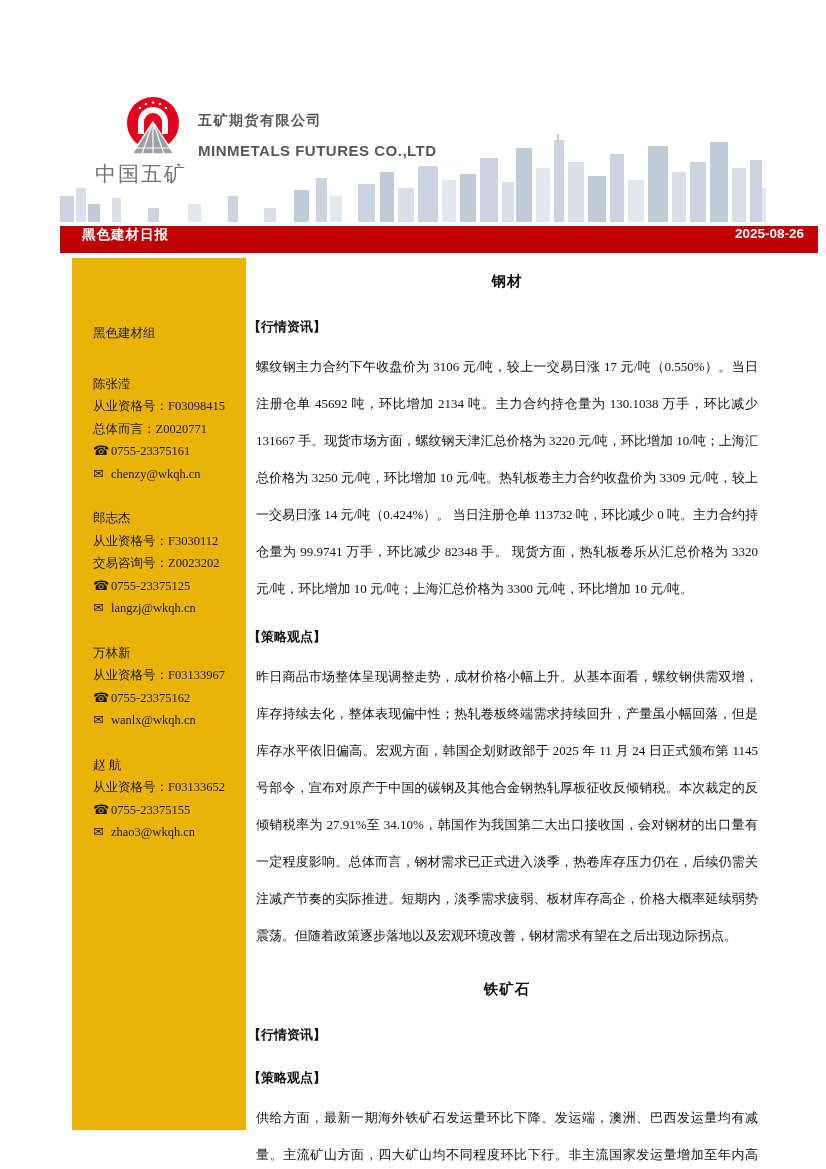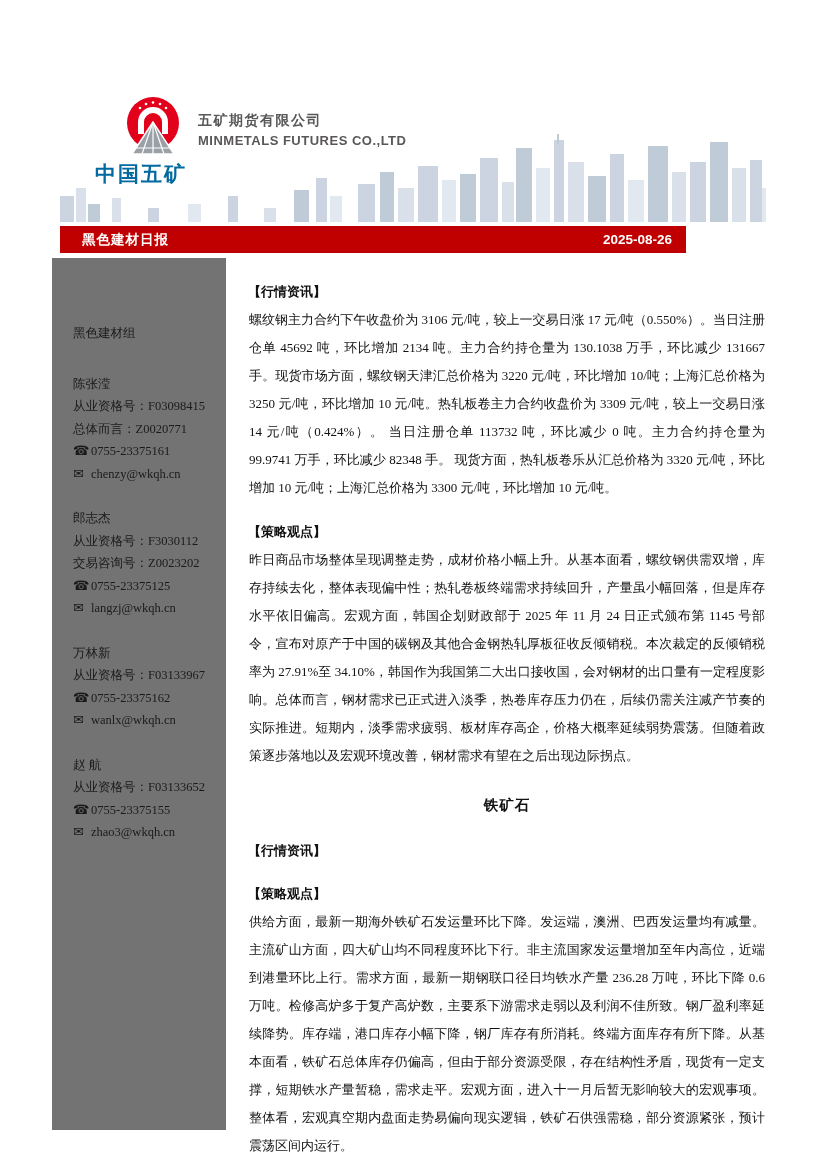--- a/index.html
+++ b/index.html
@@ -3,52 +3,52 @@
 <meta charset="utf-8">
 <style>
   html,body{margin:0;padding:0;background:#ffffff;}
   .page{
     position:relative;width:826px;height:1169px;background:#ffffff;
     overflow:hidden;font-family:"Liberation Serif","DejaVu Serif",serif;color:#111;
   }
   
   .logo-block{position:absolute;left:85px;top:96px;width:112px;text-align:center;z-index:3;}
   .emblem{display:inline-block;margin-left:22px;}
-  .logo-cn{font-family:"Liberation Sans","DejaVu Sans",sans-serif;font-weight:bold;font-size:21px;letter-spacing:2px;color:#0369a1;margin-top:-2px;}
+  .logo-cn{font-family:"Liberation Sans","DejaVu Sans",sans-serif;font-weight:normal;font-size:21px;letter-spacing:2px;color:#737373;margin-top:-2px;}
   .company-block{position:absolute;left:198px;top:112px;z-index:3;}
   .company-cn{font-family:"Liberation Sans","DejaVu Sans",sans-serif;font-weight:bold;font-size:14px;letter-spacing:1.5px;color:#595757;}
-  .company-en{font-family:"Liberation Sans","DejaVu Sans",sans-serif;font-weight:bold;font-size:13px;letter-spacing:0.5px;color:#595757;margin-top:3px;}
+  .company-en{font-family:"Liberation Sans","DejaVu Sans",sans-serif;font-weight:bold;font-size:15px;letter-spacing:0.5px;color:#595757;margin-top:12px;}
   .skyline{position:absolute;left:60px;top:132px;width:706px;height:90px;z-index:1;}
   
   .banner{
-    position:absolute;left:60px;top:226px;width:626px;height:27px;
-    display:flex;align-items:center;justify-content:space-between;box-sizing:border-box;
+    position:absolute;left:60px;top:226px;width:758px;height:27px;
+    display:flex;align-items:flex-start;justify-content:space-between;box-sizing:border-box;
     padding:0 14px 0 22px;z-index:4;
   }
   .banner-title{color:#fff;font-family:"Liberation Sans","DejaVu Sans",sans-serif;font-weight:bold;font-size:13.5px;letter-spacing:1px;}
   .banner-date{color:#fff;font-family:"Liberation Sans","DejaVu Sans",sans-serif;font-weight:bold;font-size:13.5px;}
   
   .sidebar{
-    position:absolute;left:52px;top:258px;width:174px;height:872px;background:#737373;
+    position:absolute;left:72px;top:258px;width:174px;height:872px;background:#eab308;
     box-sizing:border-box;padding:64px 10px 0 21px;
     font-size:12.5px;line-height:22.5px;color:#1a1a1a;
   }
   .group-title{margin-bottom:28px;}
   .member{margin-bottom:22px;}
   .m-line{white-space:nowrap;}
   .m-icon{display:inline-block;width:18px;font-family:"DejaVu Sans",sans-serif;font-size:13px;}
   
   .content{position:absolute;left:248px;top:262px;width:518px;}
   .sec-title{
     font-size:14.5px;font-weight:bold;text-align:center;letter-spacing:1px;
     margin:26px 0 22px;
   }
   .section:first-child .sec-title{margin-top:10px;}
   .blk-label{font-weight:bold;font-size:13px;line-height:27px;margin:16px 0 0;}
-  .blk-text{font-size:13px;line-height:28px;text-align:justify;margin:1px;}
+  .blk-text{font-size:13px;line-height:37px;text-align:justify;margin:8px;}
 </style>
 </head>
 <body>
 
 <div class="page">
 
   <div class="logo-block">
     <svg class="emblem" width="64" height="62" viewBox="0 0 64 62">
       <circle cx="33" cy="27" r="26" fill="#E2001A"></circle>
       <path d="M21 38 v-12 a12 12 0 0 1 24 0 v12" fill="none" stroke="#ffffff" stroke-width="6"></path>
@@ -145,20 +145,21 @@
       <div class="m-line">赵 航</div>
       <div class="m-line">从业资格号：F03133652</div>
       <div class="m-line"><span class="m-icon">☎</span><span>0755-23375155</span></div>
       <div class="m-line"><span class="m-icon">✉</span><span>zhao3@wkqh.cn</span></div>
     </div>
   </aside>
 
   <main class="content">
 
     <section class="section">
+      <h2 class="sec-title">钢材</h2>
       <div class="blk-label">【行情资讯】</div>
       <p class="blk-text">螺纹钢主力合约下午收盘价为 3106 元/吨，较上一交易日涨 17 元/吨（0.550%）。当日注册仓单 45692 吨，环比增加 2134 吨。主力合约持仓量为 130.1038 万手，环比减少 131667 手。现货市场方面，螺纹钢天津汇总价格为 3220 元/吨，环比增加 10/吨；上海汇总价格为 3250 元/吨，环比增加 10 元/吨。热轧板卷主力合约收盘价为 3309 元/吨，较上一交易日涨 14 元/吨（0.424%）。 当日注册仓单 113732 吨，环比减少 0 吨。主力合约持仓量为 99.9741 万手，环比减少 82348 手。 现货方面，热轧板卷乐从汇总价格为 3320 元/吨，环比增加 10 元/吨；上海汇总价格为 3300 元/吨，环比增加 10 元/吨。</p>
       <div class="blk-label">【策略观点】</div>
       <p class="blk-text">昨日商品市场整体呈现调整走势，成材价格小幅上升。从基本面看，螺纹钢供需双增，库存持续去化，整体表现偏中性；热轧卷板终端需求持续回升，产量虽小幅回落，但是库存水平依旧偏高。宏观方面，韩国企划财政部于 2025 年 11 月 24 日正式颁布第 1145 号部令，宣布对原产于中国的碳钢及其他合金钢热轧厚板征收反倾销税。本次裁定的反倾销税率为 27.91%至 34.10%，韩国作为我国第二大出口接收国，会对钢材的出口量有一定程度影响。总体而言，钢材需求已正式进入淡季，热卷库存压力仍在，后续仍需关注减产节奏的实际推进。短期内，淡季需求疲弱、板材库存高企，价格大概率延续弱势震荡。但随着政策逐步落地以及宏观环境改善，钢材需求有望在之后出现边际拐点。</p>
     </section>
 
     <section class="section">
       <h2 class="sec-title">铁矿石</h2>
       <div class="blk-label">【行情资讯】</div>
       <div class="blk-label">【策略观点】</div>

